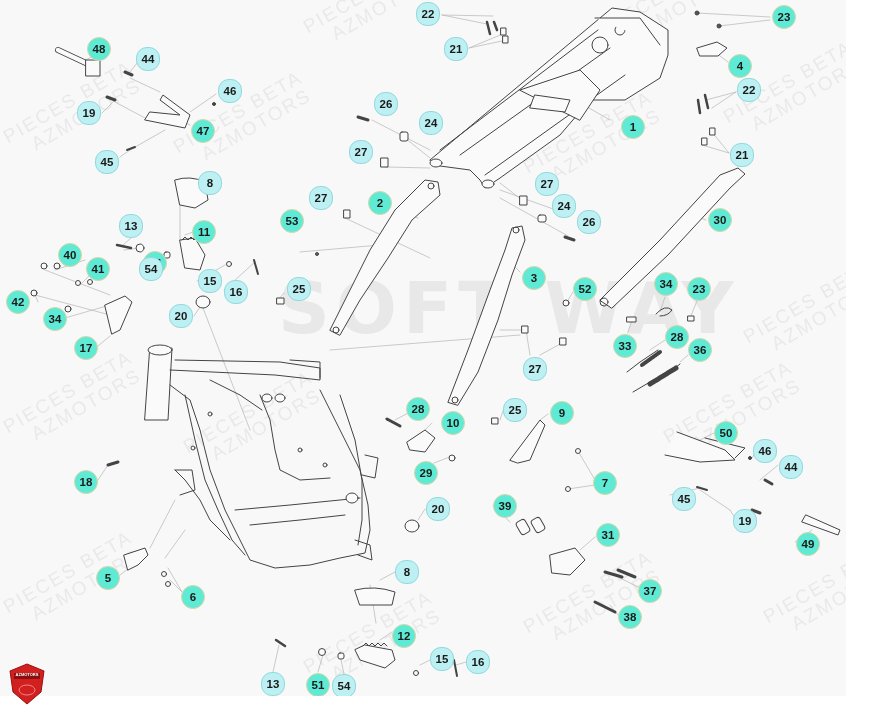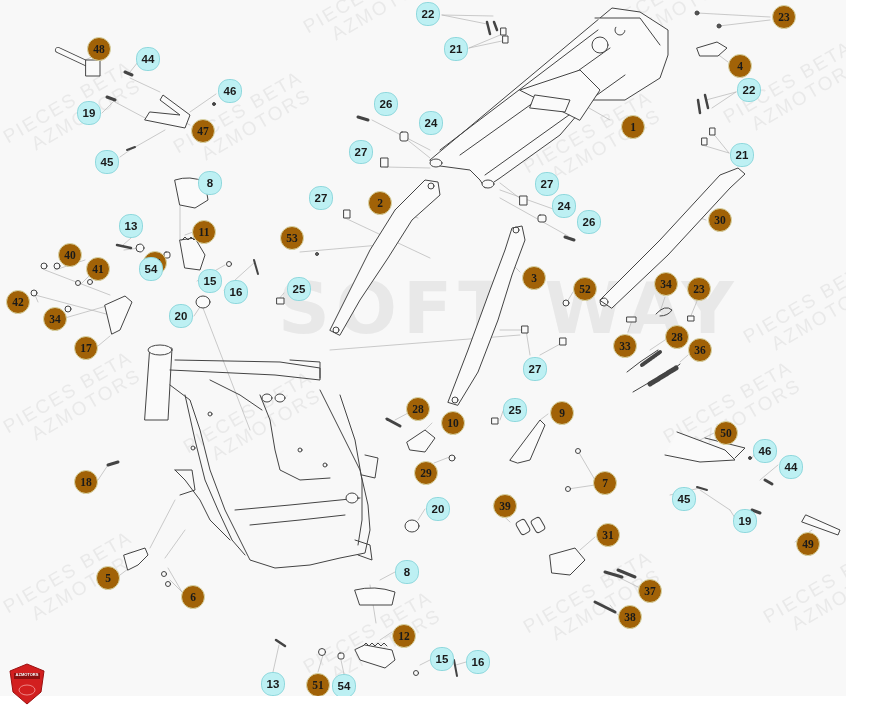--- a/index.html
+++ b/index.html
@@ -2,21 +2,21 @@
 <html><head>
   <meta charset="utf-8">
   <style>
     html, body { margin: 0; padding: 0; }
     body { width: 877px; height: 705px; background: #ffffff; position: relative; overflow: hidden;
       font-family: "Liberation Sans", sans-serif; }
     .canvas { position: absolute; left: 0; top: 0; width: 846px; height: 696px; background: #f8f8f8; overflow: hidden; }
     .drawing { position: absolute; left: 0; top: 0; width: 877px; height: 705px; }
     .callout { position: absolute; width: 22px; height: 22px; line-height: 22px; text-align: center;
       font-size: 11.5px; font-weight: bold; color: #1a1a1a; transform: translate(-50%, -50%); cursor: pointer; }
-    .callout.yellow { background: #a16207; border: 1px solid #d9d6a8; border-radius: 50%; font-family: Liberation Serif, serif; }
+    .callout.yellow { background: #5eead4; border: 1px solid #d9d6a8; border-radius: 50%; }
     .callout.cyan { background: #bdf0f3; border: 1px solid #8fd8dd; border-radius: 45%; }
     .wm { position: absolute; color: rgba(180,180,180,0.22); font-size: 19px; letter-spacing: 2px;
       transform: rotate(-30deg); transform-origin: left top; line-height: 20px; white-space: pre; pointer-events: none; }
     .soft-text { position: absolute; left: 278px; top: 278px; font-size: 72px; font-weight: bold; color: rgba(150,150,150,0.16);
       letter-spacing: 6px; line-height: 60px; font-family: "DejaVu Sans", sans-serif; }
     .logo { position: absolute; left: 8px; top: 662px; width: 38px; height: 44px; }
     .logo-text { position: absolute; left: 11px; top: 672px; width: 32px; text-align: center; font-size: 4px; color: #fff; font-weight: bold; }
   </style>
 </head>
 <body>
@@ -371,21 +371,21 @@
       <div class="callout cyan" style="left: 107px; top: 162px;">45</div>
       <div class="callout cyan" style="left: 684px; top: 499px;">45</div>
       <div class="callout cyan" style="left: 230px; top: 91px;">46</div>
       <div class="callout cyan" style="left: 765px; top: 451px;">46</div>
       <div class="callout yellow" style="left: 203px; top: 131px;">47</div>
       <div class="callout yellow" style="left: 99px; top: 49px;">48</div>
       <div class="callout yellow" style="left: 808px; top: 544px;">49</div>
       <div class="callout yellow" style="left: 726px; top: 433px;">50</div>
       <div class="callout yellow" style="left: 318px; top: 685px;">51</div>
       <div class="callout yellow" style="left: 585px; top: 289px;">52</div>
-      <div class="callout yellow" style="left: 292px; top: 238px;">53</div>
+      <div class="callout yellow" style="left: 292px; top: 221px;">53</div>
       <div class="callout cyan" style="left: 151px; top: 269px;">54</div>
       <div class="callout cyan" style="left: 344px; top: 686px;">54</div>
     </div>
 
 </div>
 
 <svg class="logo" viewBox="0 0 38 44">
   <path d="M19 2 L36 9 L33 30 L19 42 L5 30 L2 9 Z" fill="#d21f1f" stroke="#9a1010" stroke-width="1"></path>
   <rect x="6" y="11" width="26" height="6" fill="#8a1010"></rect>
   <ellipse cx="19" cy="28" rx="8" ry="5" fill="none" stroke="#f4a0a0" stroke-width="0.8"></ellipse>

